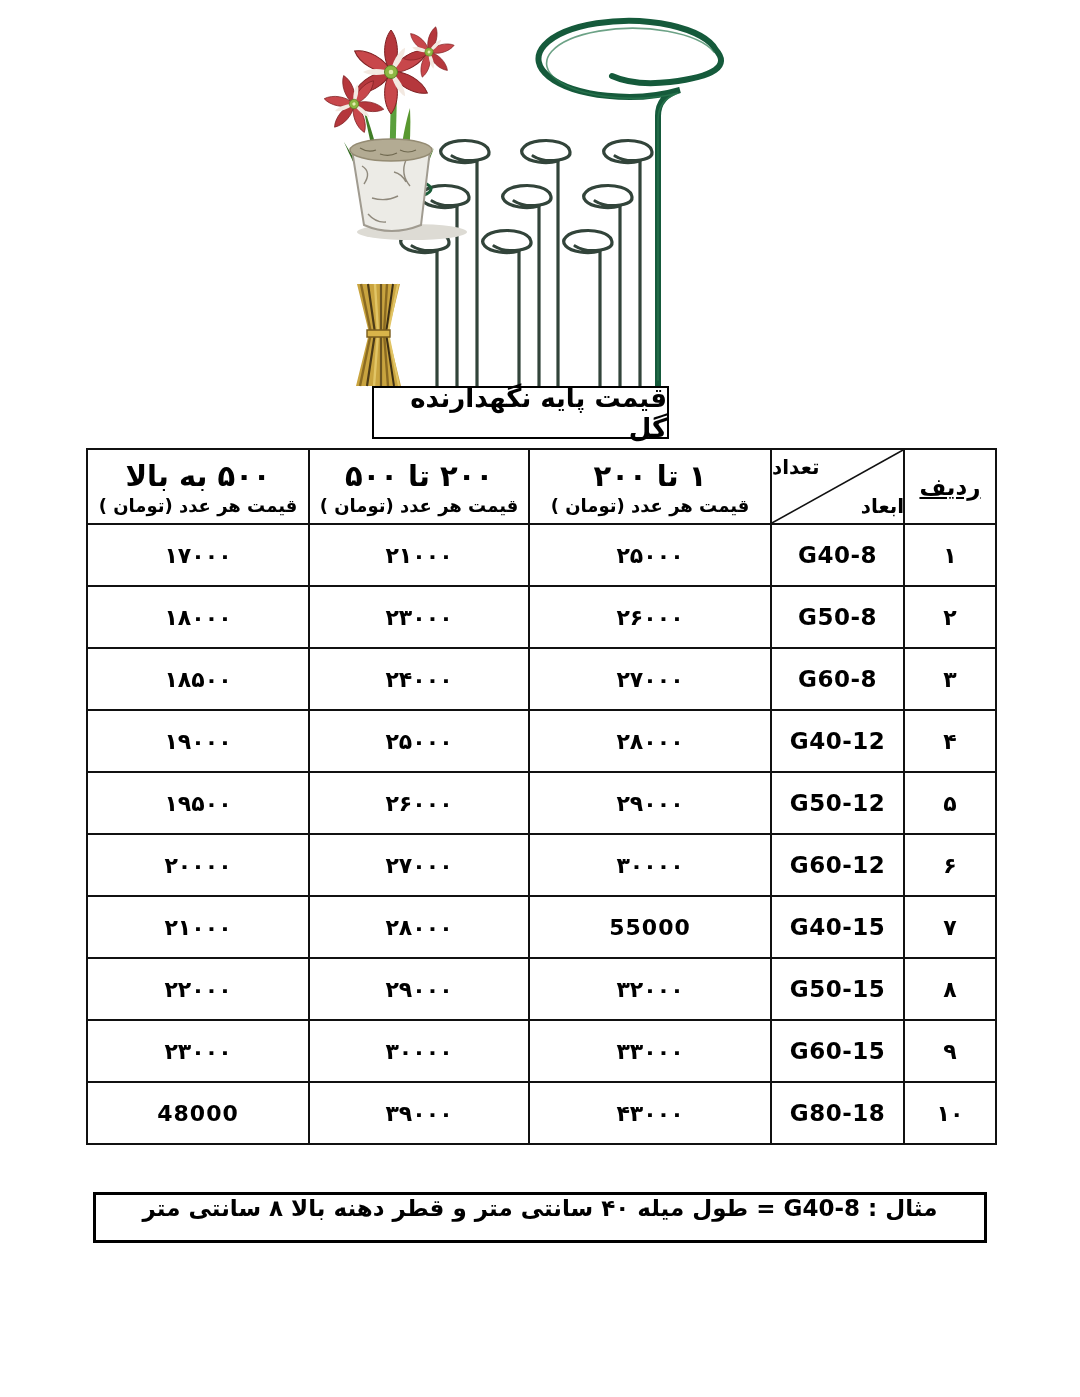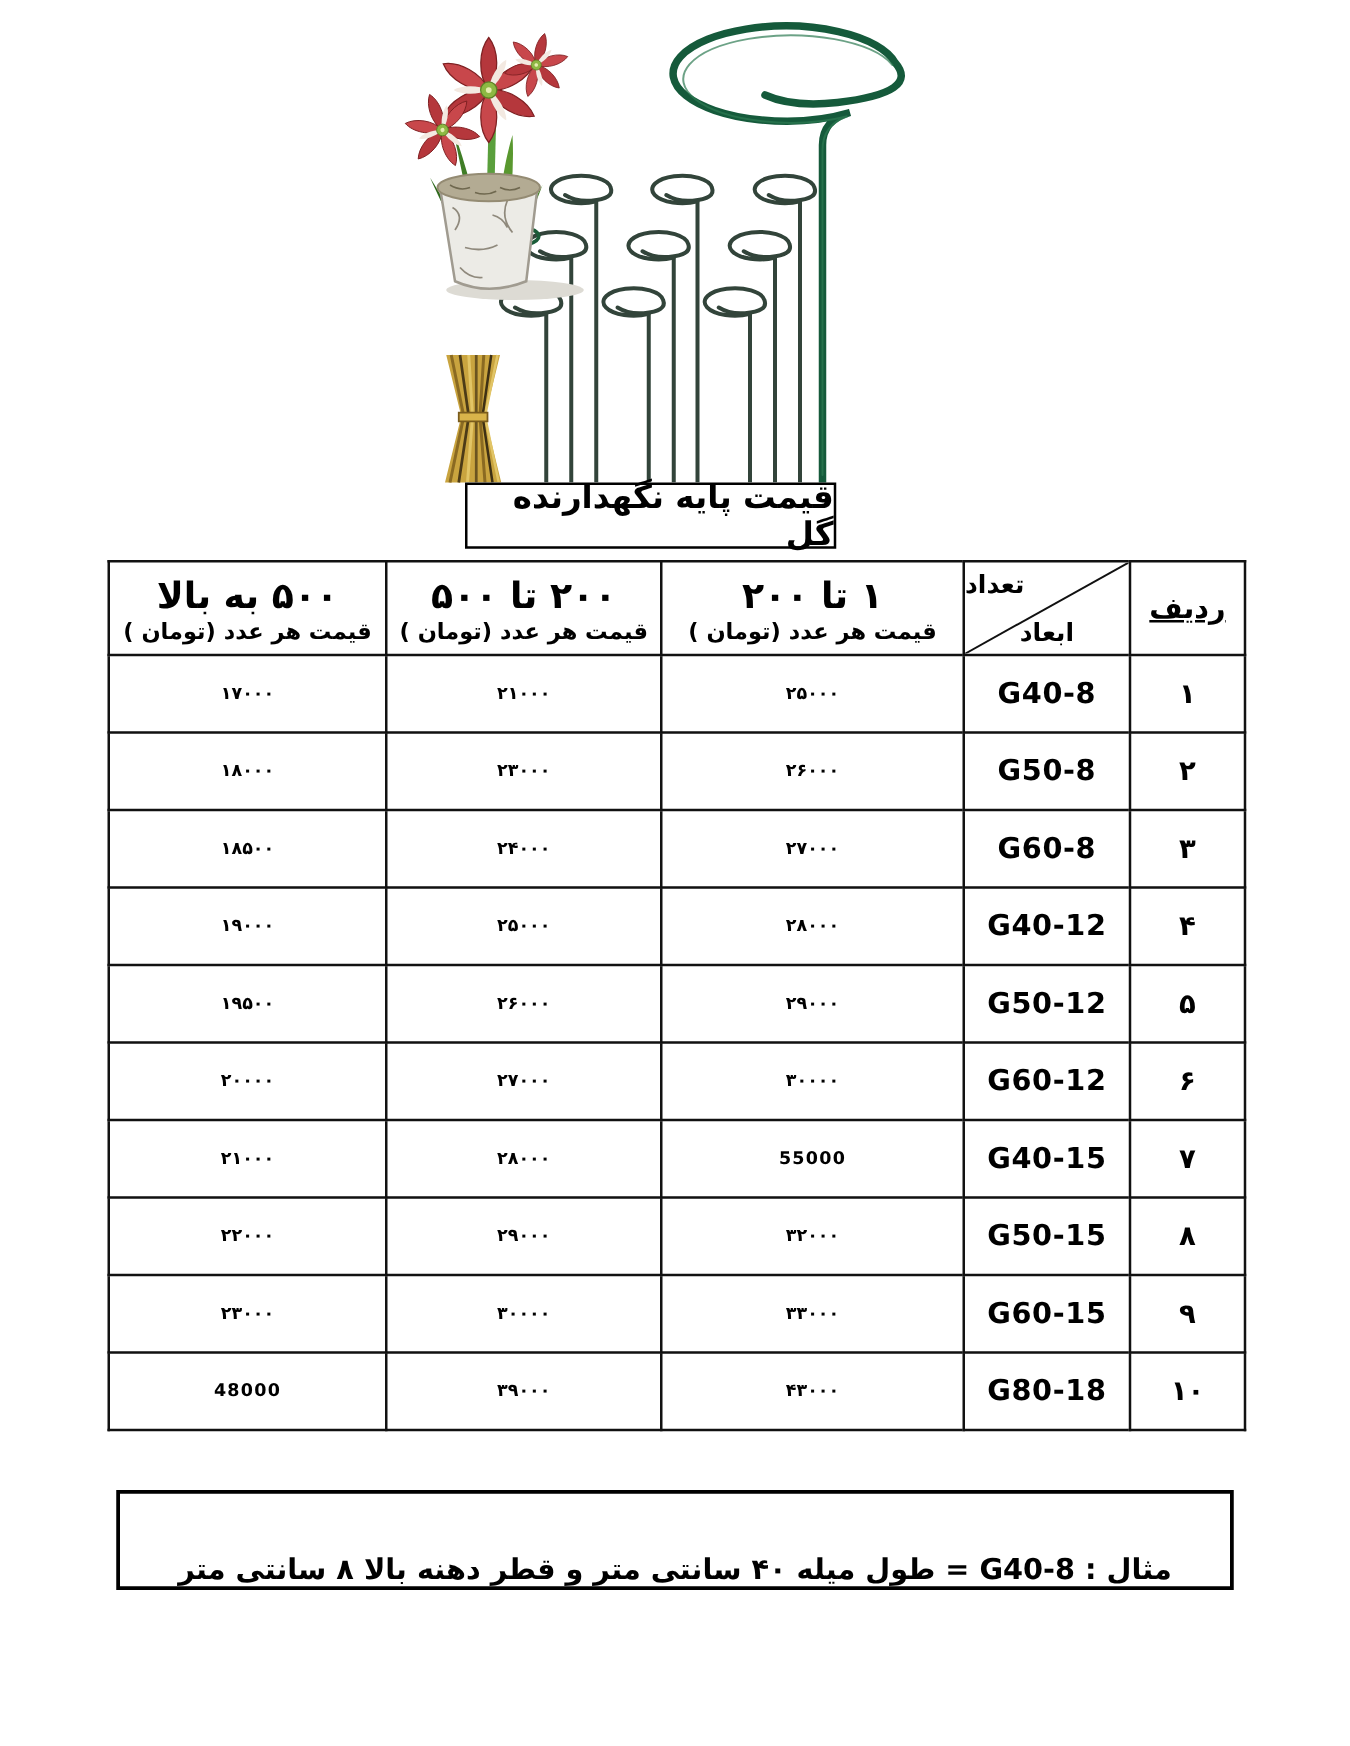--- a/index.html
+++ b/index.html
@@ -27,30 +27,30 @@
     padding:0;overflow:hidden;
   }
   tr.hrow{height:75px;}
   tr.brow{height:62px;}
   .range-line{font-size:29px;line-height:32px;margin-top:6px;}
   .unit-line{font-size:18px;line-height:28px;}
   th.radif-h{font-size:23px;text-decoration:underline;}
   td.radif-c{font-size:22px;}
   td.model-c{font-size:23px;direction:ltr;letter-spacing:.5px;}
   td.model-top{vertical-align:top;padding-top:6px;}
-  td.price-c{font-size:14px;letter-spacing:1px;}
+  td.price-c{font-size:22px;letter-spacing:1px;}
   .diag{position:relative;}
   .diag svg{position:absolute;left:0;top:0;width:100%;height:100%;}
   .diag .d-top{position:absolute;top:5px;left:0;width:100%;text-align:left;font-size:20px;}
-  .diag .d-bottom{position:absolute;bottom:5px;left:0;width:100%;text-align:center;font-size:20px;}
+  .diag .d-bottom{position:absolute;bottom:5px;left:0;width:100%;text-align:center;font-size:20px;padding-left:45px;}
   
   .footer-box{
-    position:absolute;left:93px;top:1192px;width:894px;height:80px;
+    position:absolute;left:93px;top:1192px;width:894px;height:51px;
     border:3px solid #000;box-sizing:border-box;background:#fff;
-    display:flex;align-items:flex-end;justify-content:center;
+    display:flex;align-items:flex-start;justify-content:center;
     font-size:23px;font-weight:bold;direction:rtl;
   }
 </style>
 </head>
 <body>
 
 <svg class="illustration" viewBox="0 0 1080 448">
   <defs>
     <path id="petal" d="M0 0 C-9 -12 -8 -32 0 -42 C8 -32 9 -12 0 0 Z"></path>
     <path id="petalW" d="M0 0 C-4 -8 -4 -22 0 -28 C4 -22 4 -8 0 0 Z"></path>

